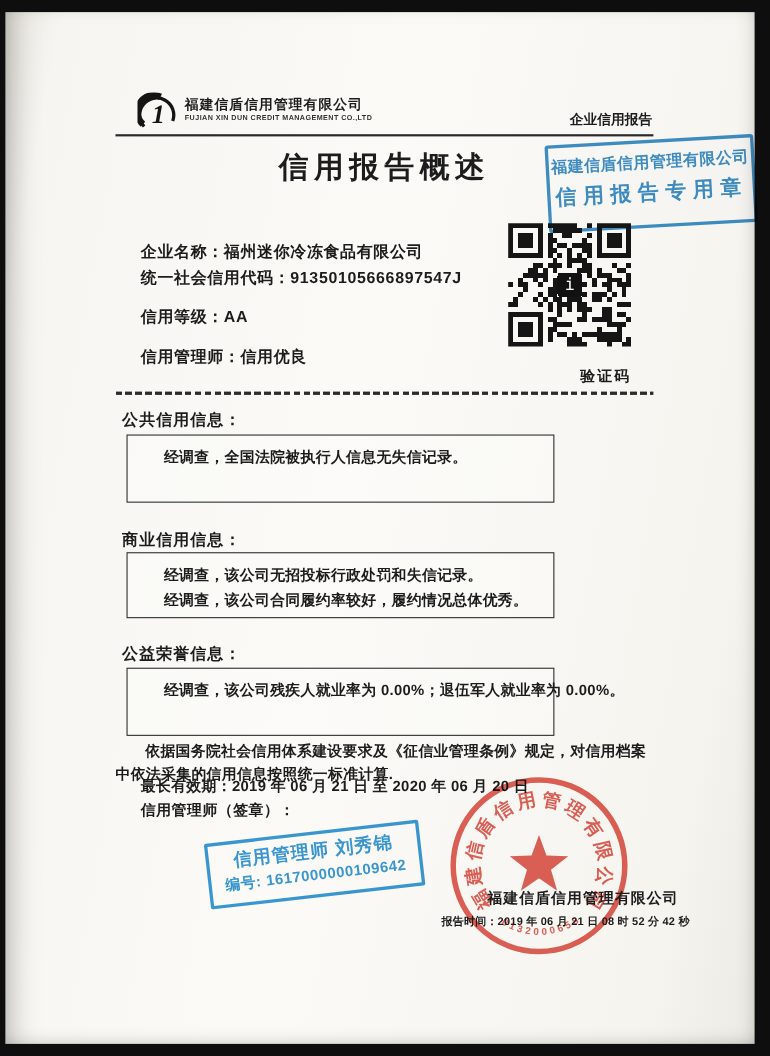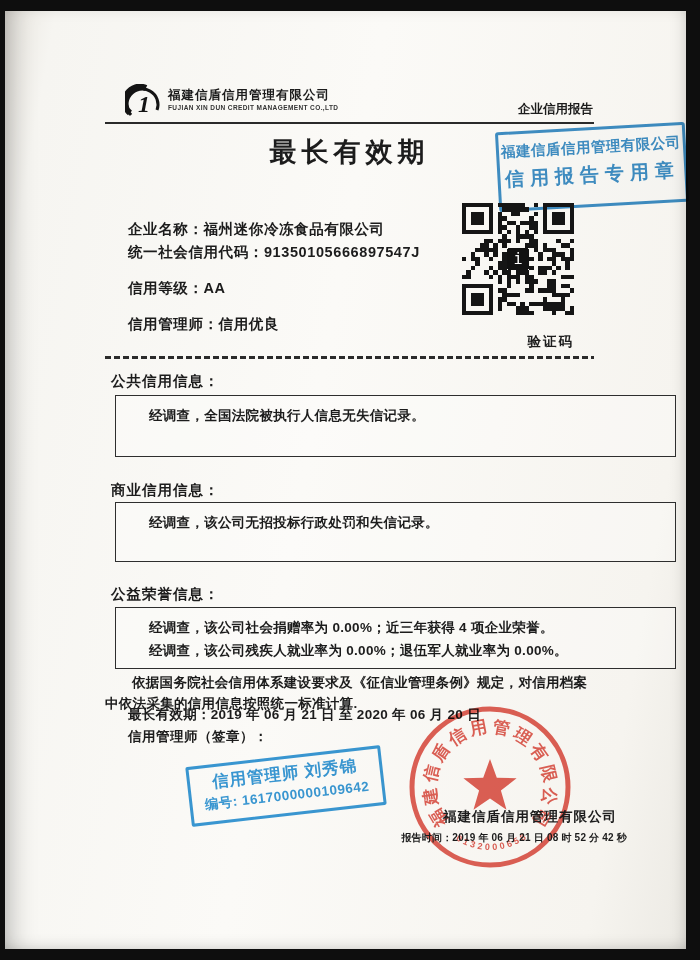--- a/index.html
+++ b/index.html
@@ -44,21 +44,21 @@
   .info-row{left:123px;font-size:14.5px;font-weight:700;letter-spacing:.6px;}
   .ir0{top:209px}.ir1{top:232px}.ir2{top:268px}.ir3{top:304px}
   
   .qr{left:457px;top:192px;width:112px;height:112px;}
   .qr-caption{left:457px;top:322px;width:112px;text-align:right;font-size:13.5px;font-weight:700;letter-spacing:2px;}
   .dashrule{left:100px;top:345px;width:489px;height:3px;
     background:repeating-linear-gradient(90deg,#2b2b2b 0 6px,transparent 6px 9px);}
   
   .sec-head{left:106px;font-size:14.5px;font-weight:700;letter-spacing:1px;}
   .sh0{top:361px}.sh1{top:470px}.sh2{top:574px}
-  .sec-box{left:110px;width:561px;border:1.6px solid #2e2e2e;padding:8px 10px 0 33px;background:rgba(255,255,255,.25);}
+  .sec-box{left:110px;width:389px;border:1.6px solid #2e2e2e;padding:8px 10px 0 33px;background:rgba(255,255,255,.25);}
   .sb0{top:384px;height:62px}.sb1{top:491px;height:60px}.sb2{top:596px;height:62px}
   .sec-line{font-size:13.5px;font-weight:700;line-height:23px;letter-spacing:.3px;white-space:nowrap;}
   
   .legal{left:100px;top:661px;width:492px;font-size:13.5px;font-weight:700;line-height:21px;text-indent:27px;letter-spacing:.3px;}
   .validity{left:123px;top:695px;font-size:13.5px;font-weight:700;letter-spacing:.3px;}
   .mgr-label{left:123px;top:717px;font-size:13.5px;font-weight:700;letter-spacing:.5px;}
   
   .mgr-stamp{
     left:183px;top:745px;width:196px;height:60px;
     border:3px solid #2f94d6;border-radius:2px;
@@ -82,21 +82,21 @@
   <svg class="abs logo" width="40" height="38" viewBox="0 0 40 38">
     <path d="M6,31 A15.5,15.5 0 1 1 32,26" fill="none" stroke="#141414" stroke-width="3"></path>
     <path d="M5,29 A15,15 0 0 1 21,4" fill="none" stroke="#141414" stroke-width="6"></path>
     <text x="13" y="28" font-size="24" font-style="italic" font-weight="bold" fill="#141414" font-family="Liberation Serif, DejaVu Serif, serif">1</text>
   </svg>
   <div class="abs co-cn">福建信盾信用管理有限公司</div>
   <div class="abs co-en">FUJIAN XIN DUN CREDIT MANAGEMENT CO.,LTD</div>
   <div class="abs rpt-type">企业信用报告</div>
   <div class="abs hrule"></div>
 
-  <div class="abs title">最长有效期</div>
+  <div class="abs title">信用报告概述</div>
 
   <div class="abs cert-stamp">
     <div class="l1">福建信盾信用管理有限公司</div>
     <div class="l2">信用报告专用章</div>
   </div>
 
   <div class="abs info-row ir0"><span>企业名称：</span><span>福州迷你冷冻食品有限公司</span></div>
   <div class="abs info-row ir1"><span>统一社会信用代码：</span><span>91350105666897547J</span></div>
   <div class="abs info-row ir2"><span>信用等级：</span><span>AA</span></div>
   <div class="abs info-row ir3"><span>信用管理师：</span><span>信用优良</span></div>
@@ -418,25 +418,25 @@
   <div class="abs dashrule"></div>
 
   <div class="abs sec-head sh0">公共信用信息：</div>
   <div class="abs sec-box sb0">
     <div class="sec-line">经调查，全国法院被执行人信息无失信记录。</div>
   </div>
 
   <div class="abs sec-head sh1">商业信用信息：</div>
   <div class="abs sec-box sb1">
     <div class="sec-line">经调查，该公司无招投标行政处罚和失信记录。</div>
+    <div class="sec-line">经调查，该公司合同履约率较好，履约情况总体优秀。</div>
   </div>
 
   <div class="abs sec-head sh2">公益荣誉信息：</div>
   <div class="abs sec-box sb2">
-    <div class="sec-line">经调查，该公司社会捐赠率为 0.00%；近三年获得 4 项企业荣誉。</div>
     <div class="sec-line">经调查，该公司残疾人就业率为 0.00%；退伍军人就业率为 0.00%。</div>
   </div>
 
   <div class="abs legal">依据国务院社会信用体系建设要求及《征信业管理条例》规定，对信用档案中依法采集的信用信息按照统一标准计算.</div>
   <div class="abs validity">最长有效期：2019 年 06 月 21 日  至  2020 年 06 月 20 日</div>
   <div class="abs mgr-label">信用管理师（签章）：</div>
 
   <div class="abs mgr-stamp">
     <div class="l1">信用管理师  刘秀锦</div>
     <div class="l2">编号: 1617000000109642</div>

